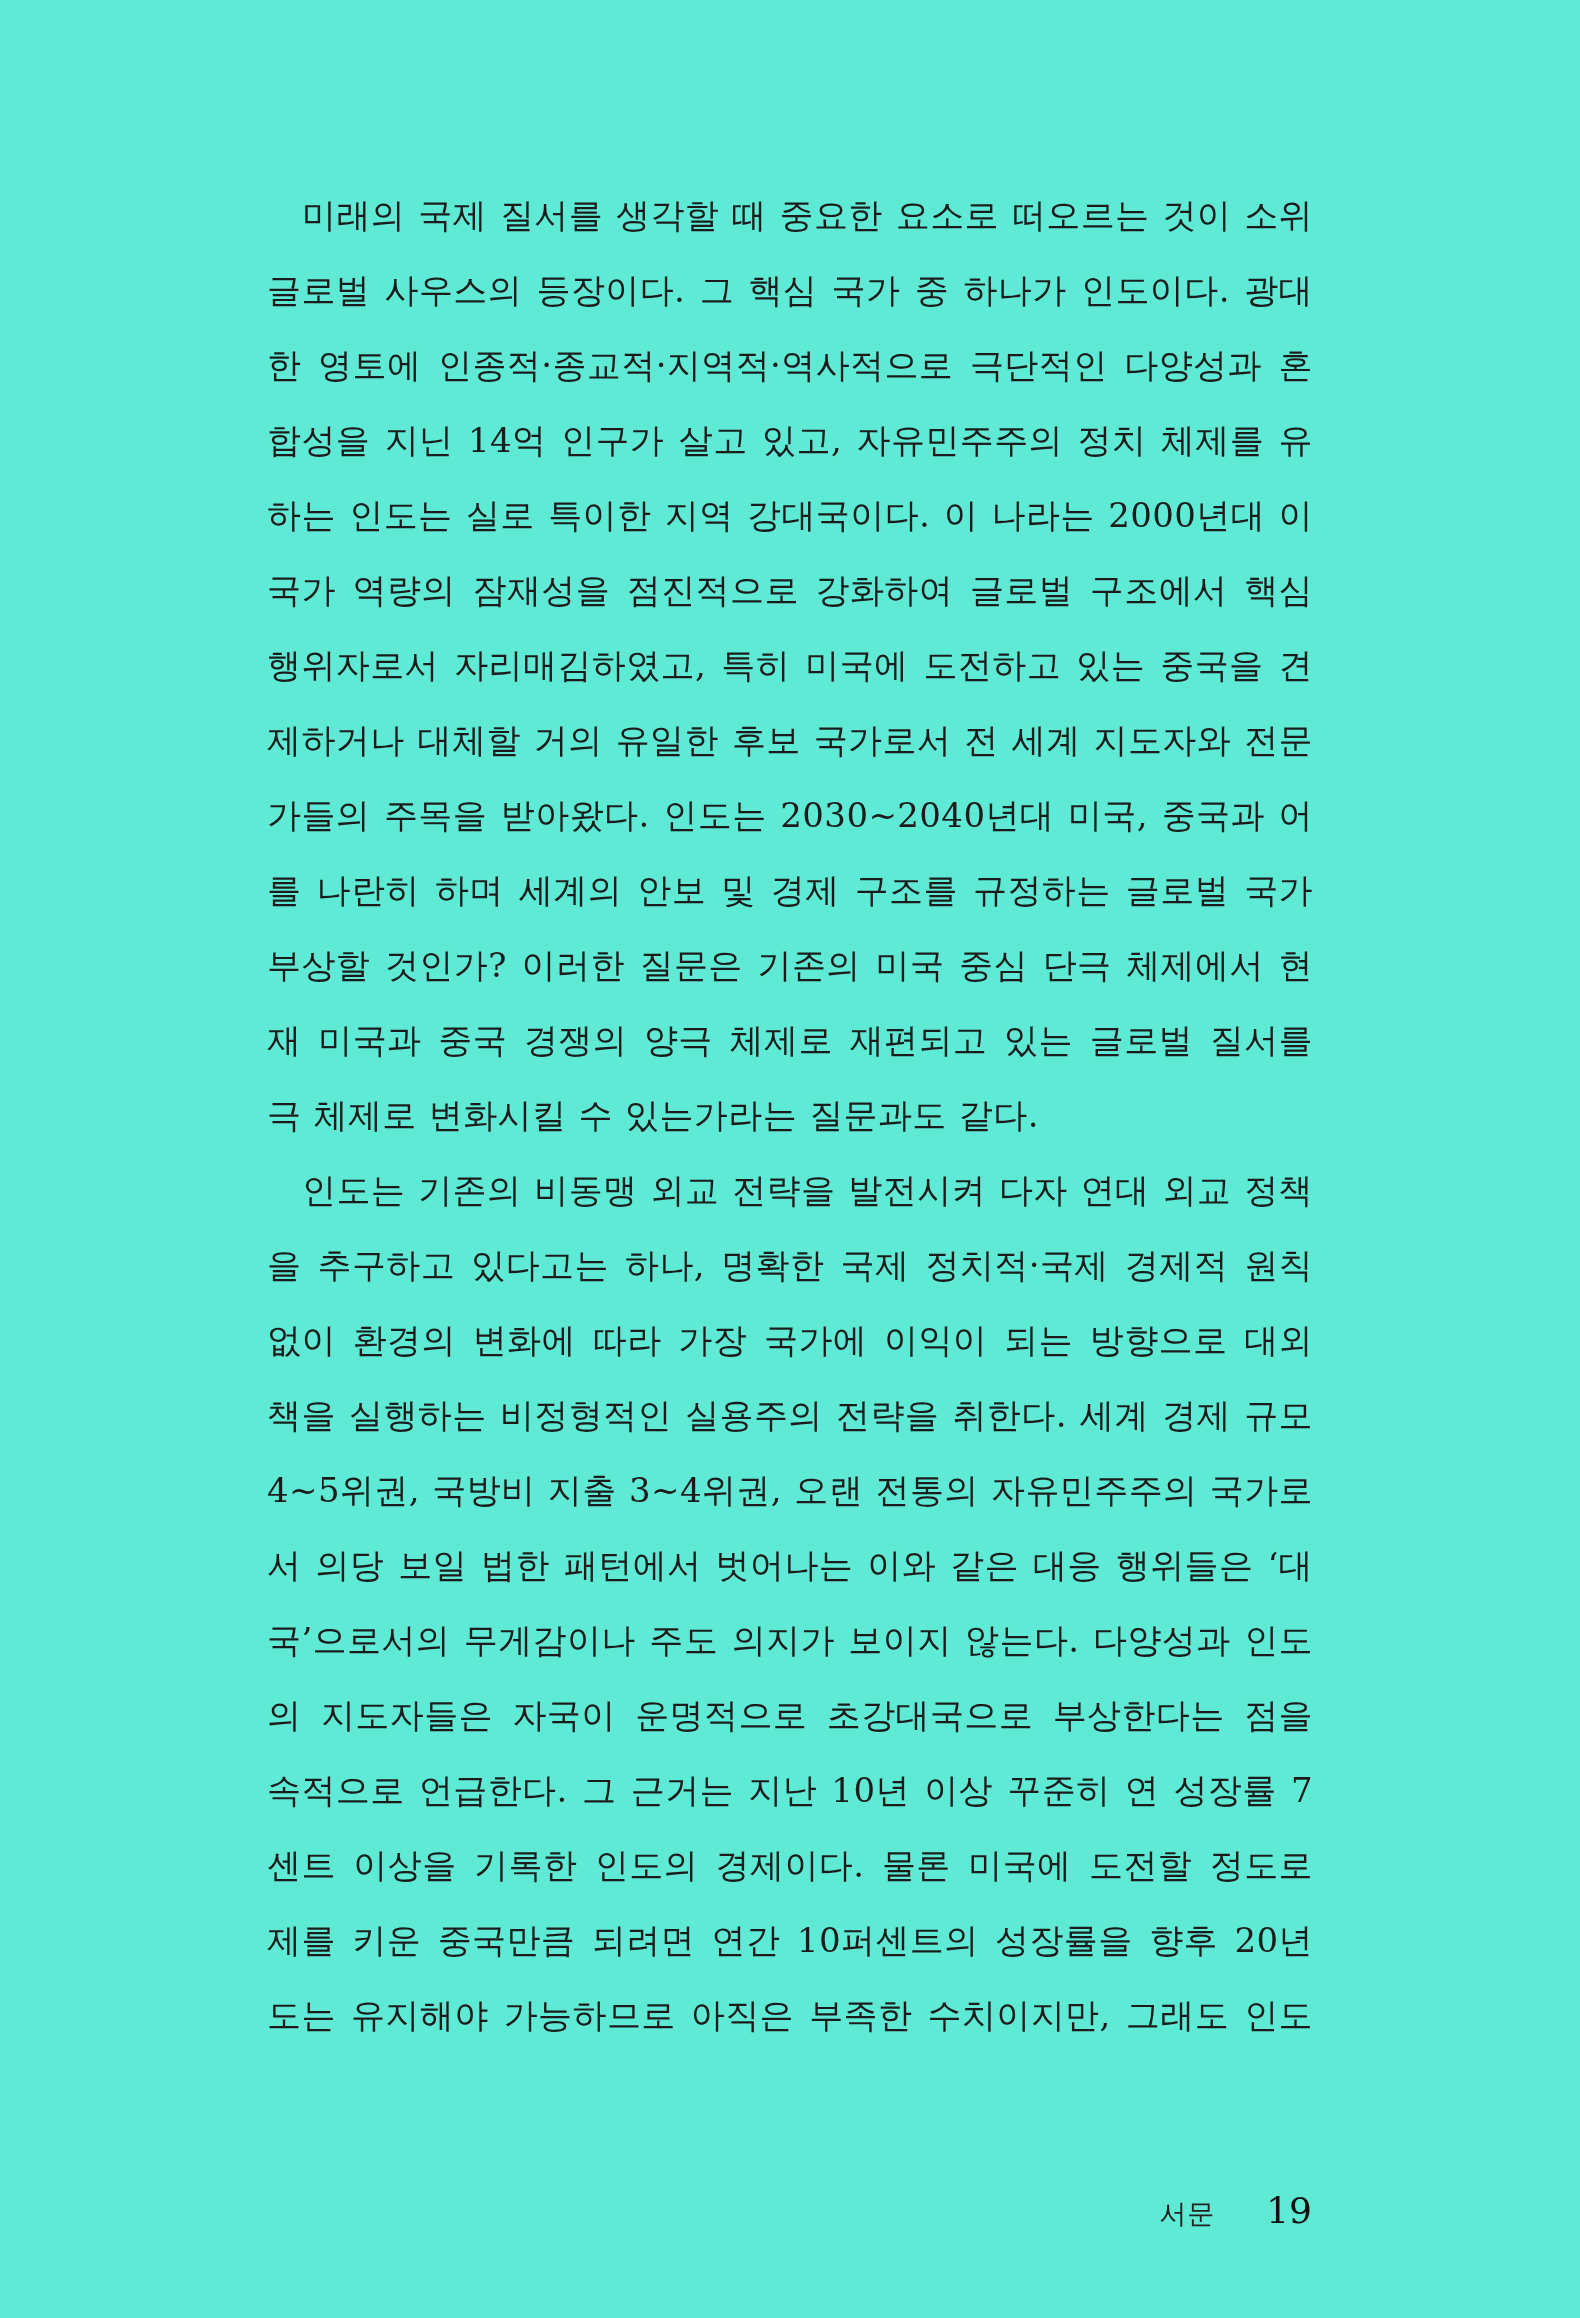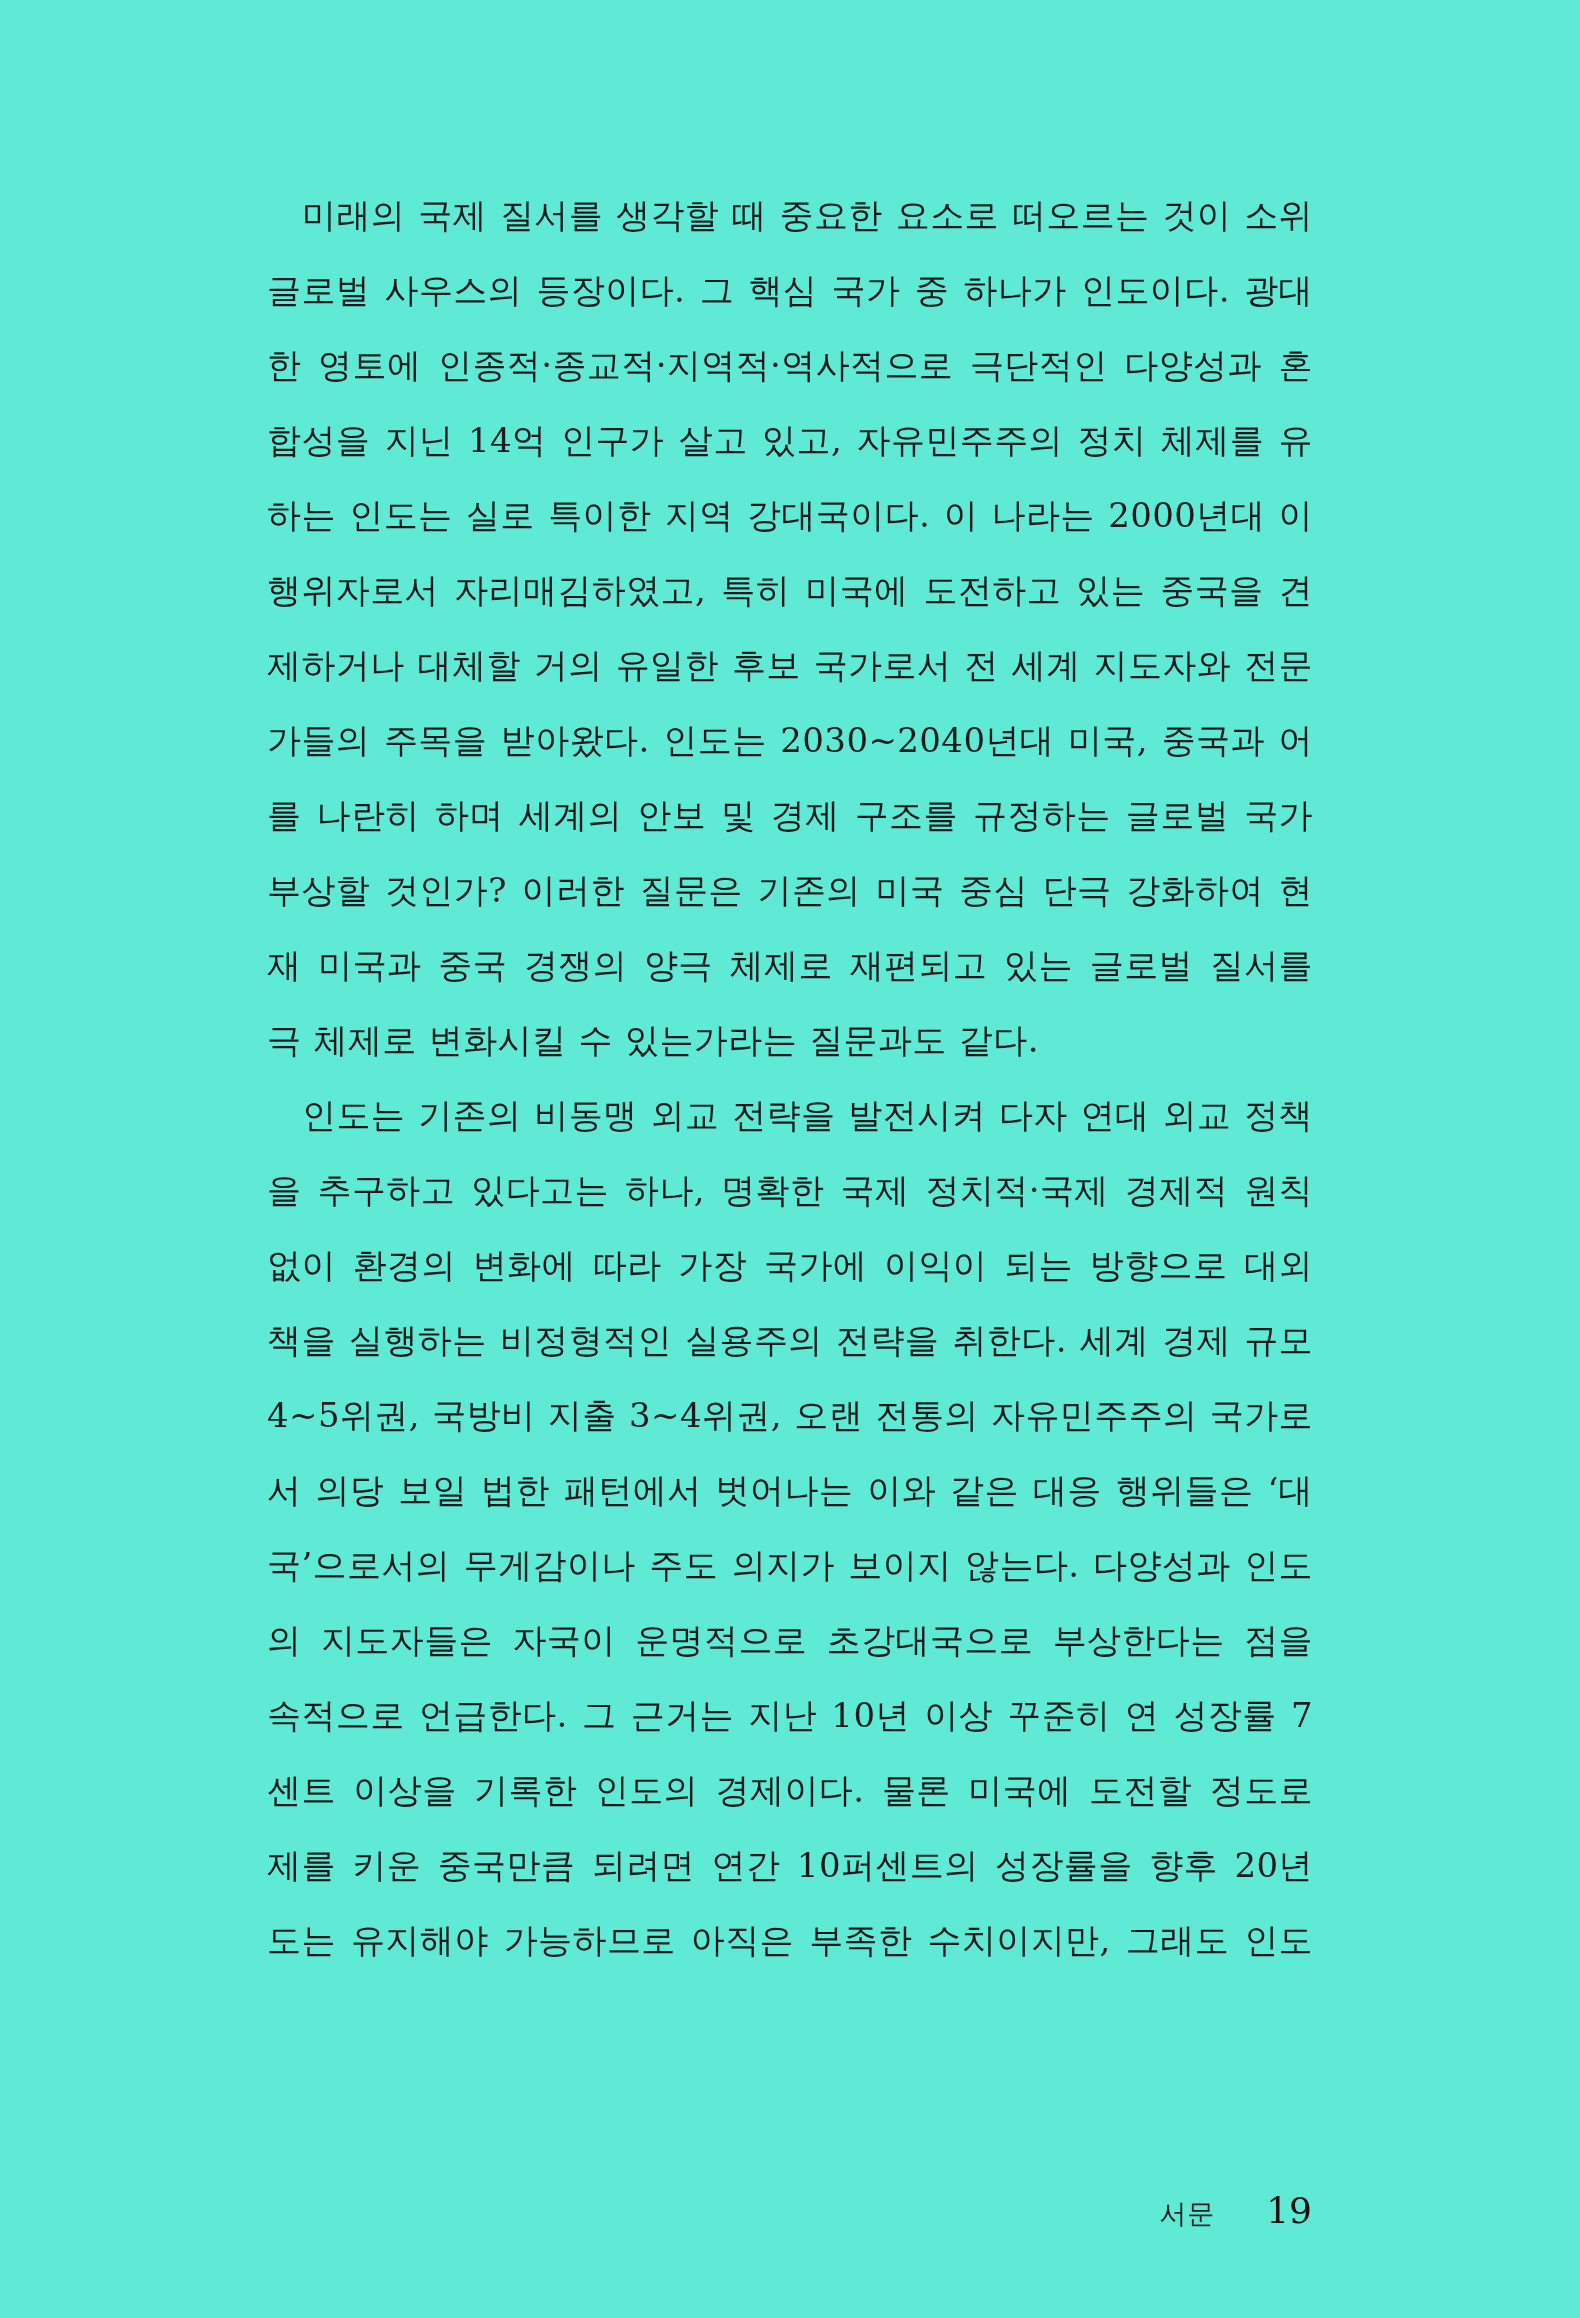--- a/index.html
+++ b/index.html
@@ -72,25 +72,26 @@
 <body>
 
 <div class="page">
 
   <main class="text-block" id="text-block">
       <div class="line indent justified">미래의 국제 질서를 생각할 때 중요한 요소로 떠오르는 것이 소위</div>
       <div class="line justified">글로벌 사우스의 등장이다. 그 핵심 국가 중 하나가 인도이다. 광대</div>
       <div class="line justified">한 영토에 인종적·종교적·지역적·역사적으로 극단적인 다양성과 혼</div>
       <div class="line justified">합성을 지닌 14억 인구가 살고 있고, 자유민주주의 정치 체제를 유지</div>
       <div class="line justified">하는 인도는 실로 특이한 지역 강대국이다. 이 나라는 2000년대 이후</div>
+      <div class="line justified">국가 역량의 잠재성을 점진적으로 강화하여 글로벌 구조에서 핵심</div>
       <div class="line justified">행위자로서 자리매김하였고, 특히 미국에 도전하고 있는 중국을 견</div>
       <div class="line justified">제하거나 대체할 거의 유일한 후보 국가로서 전 세계 지도자와 전문</div>
       <div class="line justified">가들의 주목을 받아왔다. 인도는 2030~2040년대 미국, 중국과 어깨</div>
       <div class="line justified">를 나란히 하며 세계의 안보 및 경제 구조를 규정하는 글로벌 국가로</div>
-      <div class="line justified">부상할 것인가? 이러한 질문은 기존의 미국 중심 단극 강화하여 현</div>
+      <div class="line justified">부상할 것인가? 이러한 질문은 기존의 미국 중심 단극 체제에서 현</div>
       <div class="line justified">재 미국과 중국 경쟁의 양극 체제로 재편되고 있는 글로벌 질서를 삼</div>
       <div class="line para-end">극 체제로 변화시킬 수 있는가라는 질문과도 같다.</div>
       <div class="line indent justified">인도는 기존의 비동맹 외교 전략을 발전시켜 다자 연대 외교 정책</div>
       <div class="line justified">을 추구하고 있다고는 하나, 명확한 국제 정치적·국제 경제적 원칙</div>
       <div class="line justified">없이 환경의 변화에 따라 가장 국가에 이익이 되는 방향으로 대외 정</div>
       <div class="line justified">책을 실행하는 비정형적인 실용주의 전략을 취한다. 세계 경제 규모</div>
       <div class="line justified">4~5위권, 국방비 지출 3~4위권, 오랜 전통의 자유민주주의 국가로</div>
       <div class="line justified">서 의당 보일 법한 패턴에서 벗어나는 이와 같은 대응 행위들은 ‘대</div>
       <div class="line justified">국’으로서의 무게감이나 주도 의지가 보이지 않는다. 다양성과 인도</div>
       <div class="line justified">의 지도자들은 자국이 운명적으로 초강대국으로 부상한다는 점을 지</div>

